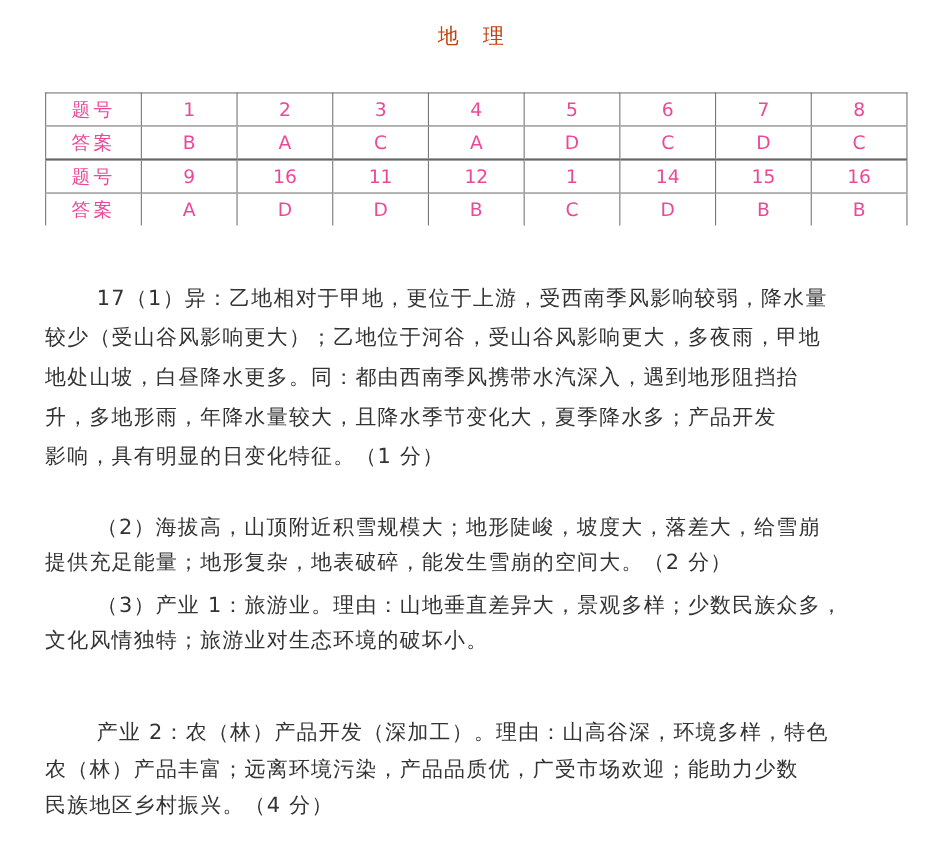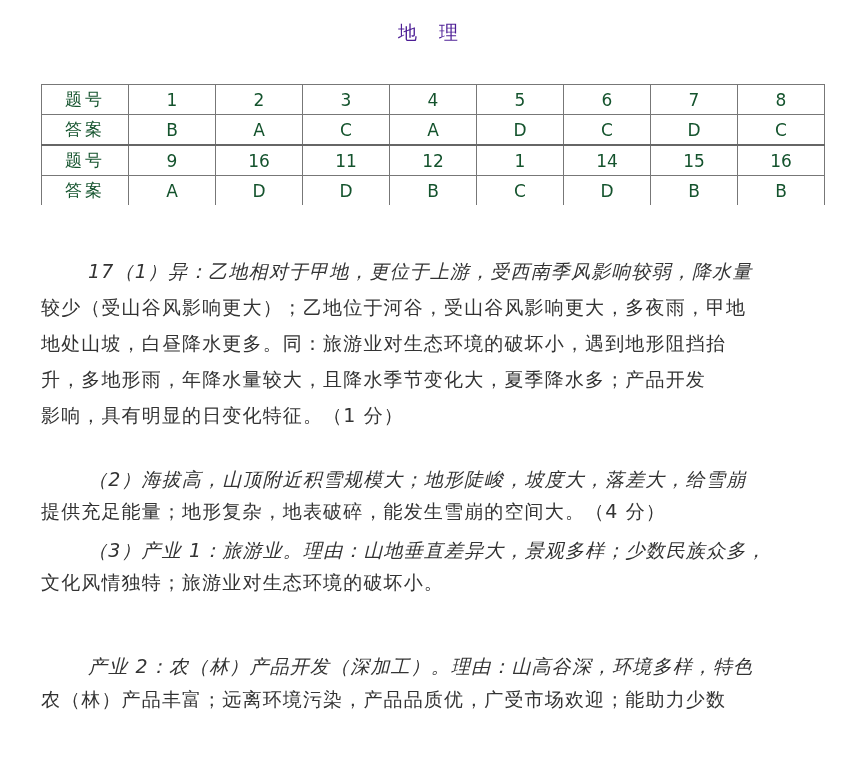--- a/index.html
+++ b/index.html
@@ -3,42 +3,42 @@
 <meta charset="utf-8">
 <style>
   html, body { margin: 0; padding: 0; }
   body {
     width: 864px; height: 768px; position: relative; overflow: hidden;
     background: #ffffff; color: #333333;
     font-family: "DejaVu Sans", "Liberation Sans", sans-serif;
   }
   .title {
     position: absolute; left: 0; top: 20px; width: 864px; text-align: center;
-    font-size: 19px; letter-spacing: 8px; color: #4c1d95;
+    font-size: 19px; letter-spacing: 8px; color: #c2410c;
   }
   table.answers {
     position: absolute; left: 41px; top: 84px;
     border-collapse: collapse; table-layout: fixed;
-    font-size: 17px; color: #14532d;
+    font-size: 17px; color: #ec4899;
   }
   table.answers td {
     border-left: 1px solid #777; border-right: 1px solid #777;
     border-top: 1px solid #777;
     height: 29px; padding: 0; text-align: center; vertical-align: middle;
   }
   table.answers td.hdr { width: 86px; letter-spacing: 3px; }
   table.answers td.val { width: 86px; }
   table.answers tr.qrow.second td { border-top: 2px solid #666; }
   .para {
     position: absolute; left: 41px; width: 786px;
     font-size: 19px; letter-spacing: 1.15px; color: #333;
     text-align: justify; margin: 0;
   }
   .para .line { display: block; white-space: nowrap; }
-  .indent { padding-left: 47px; font-style: italic; }
+  .indent { padding-left: 47px; }
 </style>
 </head>
 <body>
 
 <div class="title">地 理</div>
 
 <table class="answers">
   <tbody>
     <tr class="qrow">
       <td class="hdr">题号</td>
@@ -83,31 +83,32 @@
       <td class="val">D</td>
       <td class="val">B</td>
       <td class="val">B</td>
     </tr>
   </tbody>
 </table>
 
 <div class="para" style="top:253px; line-height:36px;">
   <span class="line indent">17（1）异：乙地相对于甲地，更位于上游，受西南季风影响较弱，降水量</span>
   <span class="line">较少（受山谷风影响更大）；乙地位于河谷，受山谷风影响更大，多夜雨，甲地</span>
-  <span class="line">地处山坡，白昼降水更多。同：旅游业对生态环境的破坏小，遇到地形阻挡抬</span>
+  <span class="line">地处山坡，白昼降水更多。同：都由西南季风携带水汽深入，遇到地形阻挡抬</span>
   <span class="line">升，多地形雨，年降水量较大，且降水季节变化大，夏季降水多；产品开发</span>
   <span class="line">影响，具有明显的日变化特征。（1 分）</span>
 </div>
 
 <div class="para" style="top:463px; line-height:32px;">
   <span class="line indent">（2）海拔高，山顶附近积雪规模大；地形陡峻，坡度大，落差大，给雪崩</span>
-  <span class="line">提供充足能量；地形复杂，地表破碎，能发生雪崩的空间大。（4 分）</span>
+  <span class="line">提供充足能量；地形复杂，地表破碎，能发生雪崩的空间大。（2 分）</span>
 </div>
 
 <div class="para" style="top:534px; line-height:32px;">
   <span class="line indent">（3）产业 1：旅游业。理由：山地垂直差异大，景观多样；少数民族众多，</span>
   <span class="line">文化风情独特；旅游业对生态环境的破坏小。</span>
 </div>
 
 <div class="para" style="top:650px; line-height:33px;">
   <span class="line indent">产业 2：农（林）产品开发（深加工）。理由：山高谷深，环境多样，特色</span>
   <span class="line">农（林）产品丰富；远离环境污染，产品品质优，广受市场欢迎；能助力少数</span>
+  <span class="line">民族地区乡村振兴。（4 分）</span>
 </div>
 
 </body></html>

